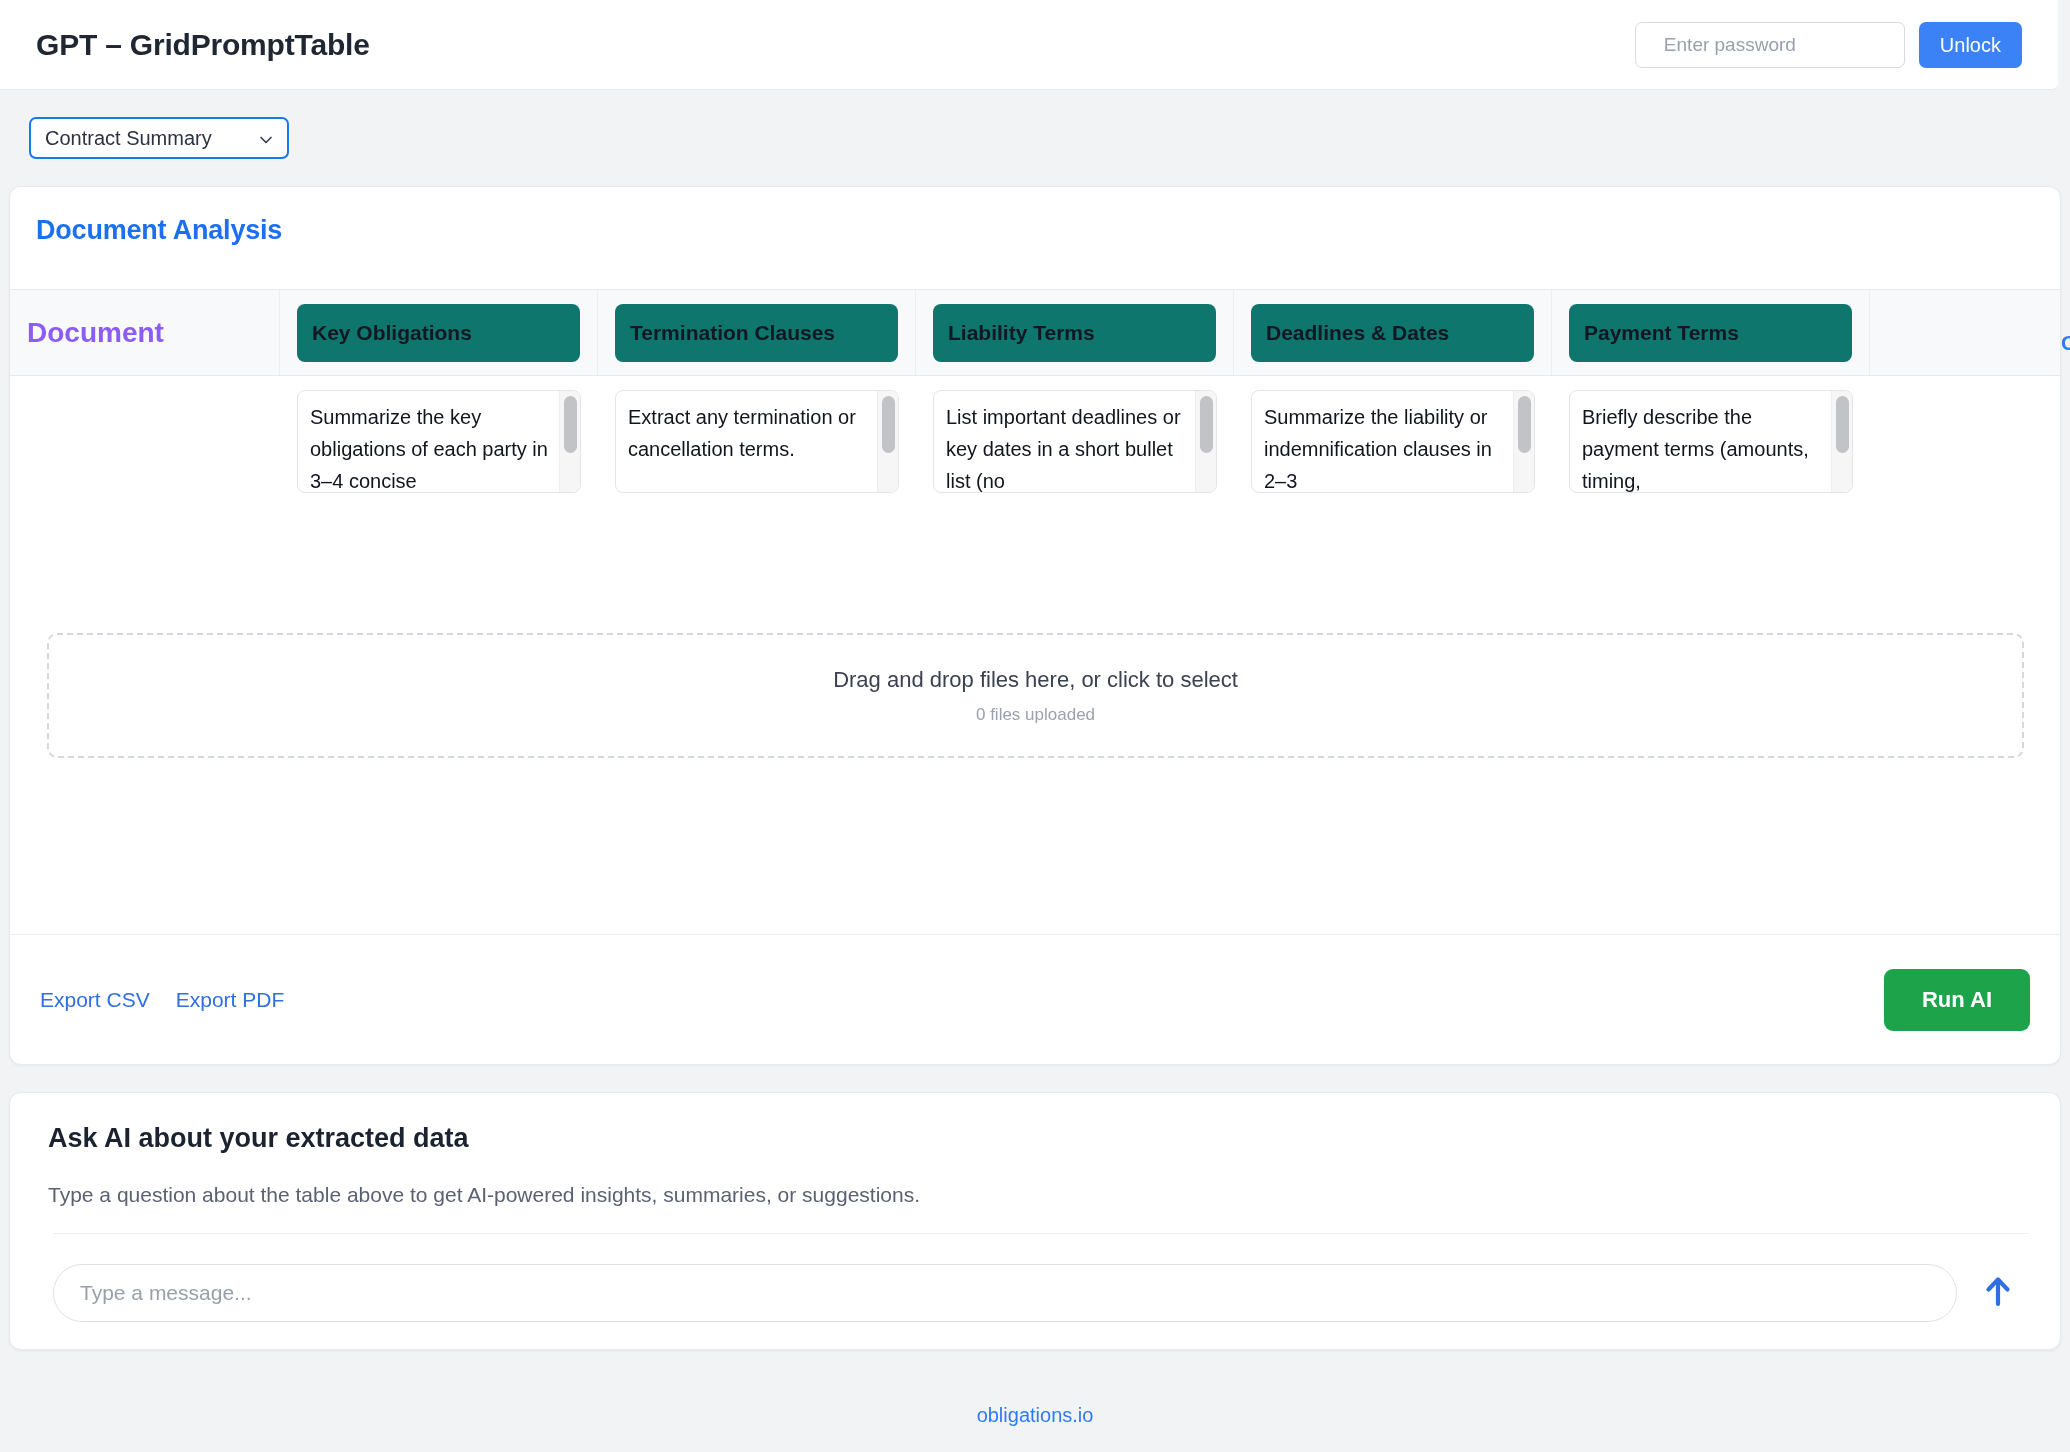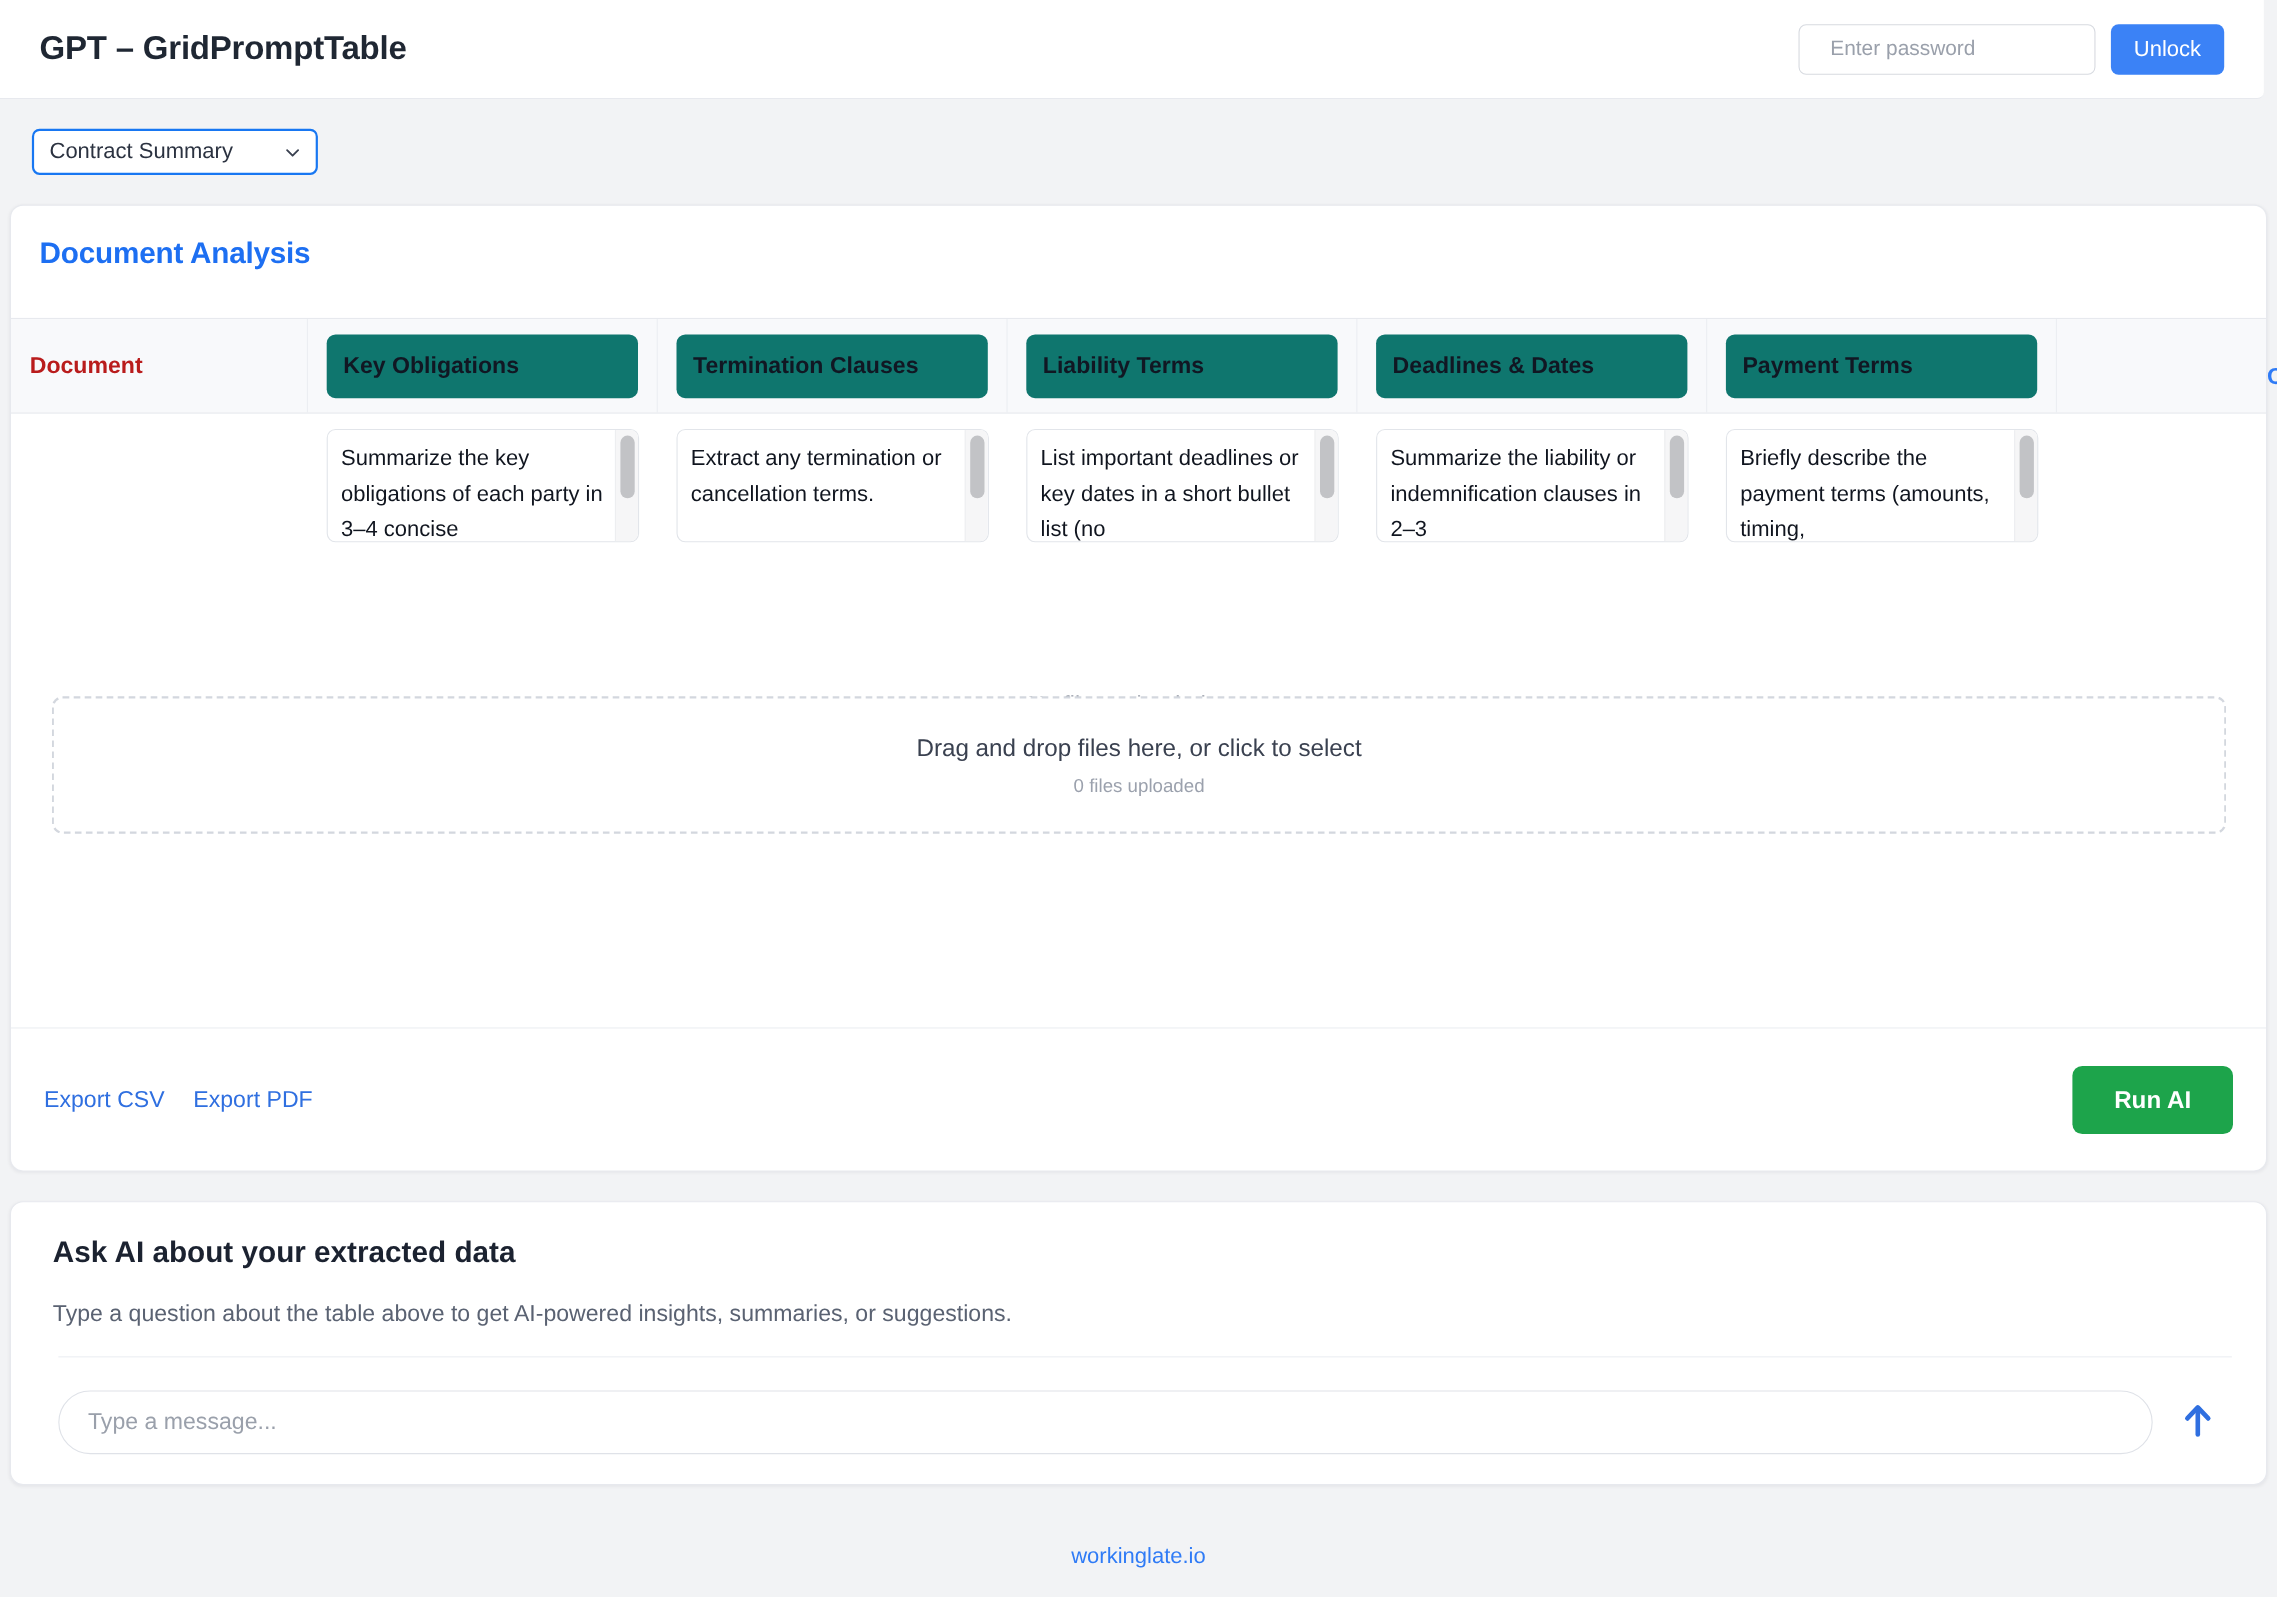--- a/index.html
+++ b/index.html
@@ -85,21 +85,21 @@
     border-right: 1px solid #eceef2;
     padding: 0 17px;
     flex: 0 0 auto;
   }
   .hdr-cell.doc { width: 270px; }
   .hdr-cell.col { width: 318px; }
   .hdr-cell.addcol {
     width: 460px; border-right: none;
     justify-content: center; align-items: flex-start; padding-top: 16px;
   }
-  .doc-label { font-size: 21px; font-weight: bold; color: #b91c1c; }
+  .doc-label { font-size: 28px; font-weight: bold; color: #8b5cf6; }
   .col-name-box {
     width: 100%; height: 58px;
     background: #0f766e; border: none; border-radius: 8px;
     display: flex; align-items: center; padding: 0 15px;
     font-size: 21px; font-weight: bold; color: #111723;
     font-family: "Liberation Sans", sans-serif;
     cursor: text;
   }
   .add-col-btn {
     font-size: 21px; font-weight: bold; color: #2f7bf6;
@@ -338,14 +338,14 @@
         <svg width="30" height="32" viewBox="0 0 30 32">
           <path d="M15 29 L15 6" stroke="#2f6fe0" stroke-width="4.2" stroke-linecap="round" fill="none"></path>
           <path d="M5.5 14.5 L15 4.5 L24.5 14.5" stroke="#2f6fe0" stroke-width="4.2" stroke-linecap="round" stroke-linejoin="round" fill="none"></path>
         </svg>
       </span>
     </button>
   </div>
 </div>
 
 <div class="page-footer">
-  <span class="footer-link">workinglate.io</span>
+  <span class="footer-link">obligations.io</span>
 </div>
 
 </body></html>

